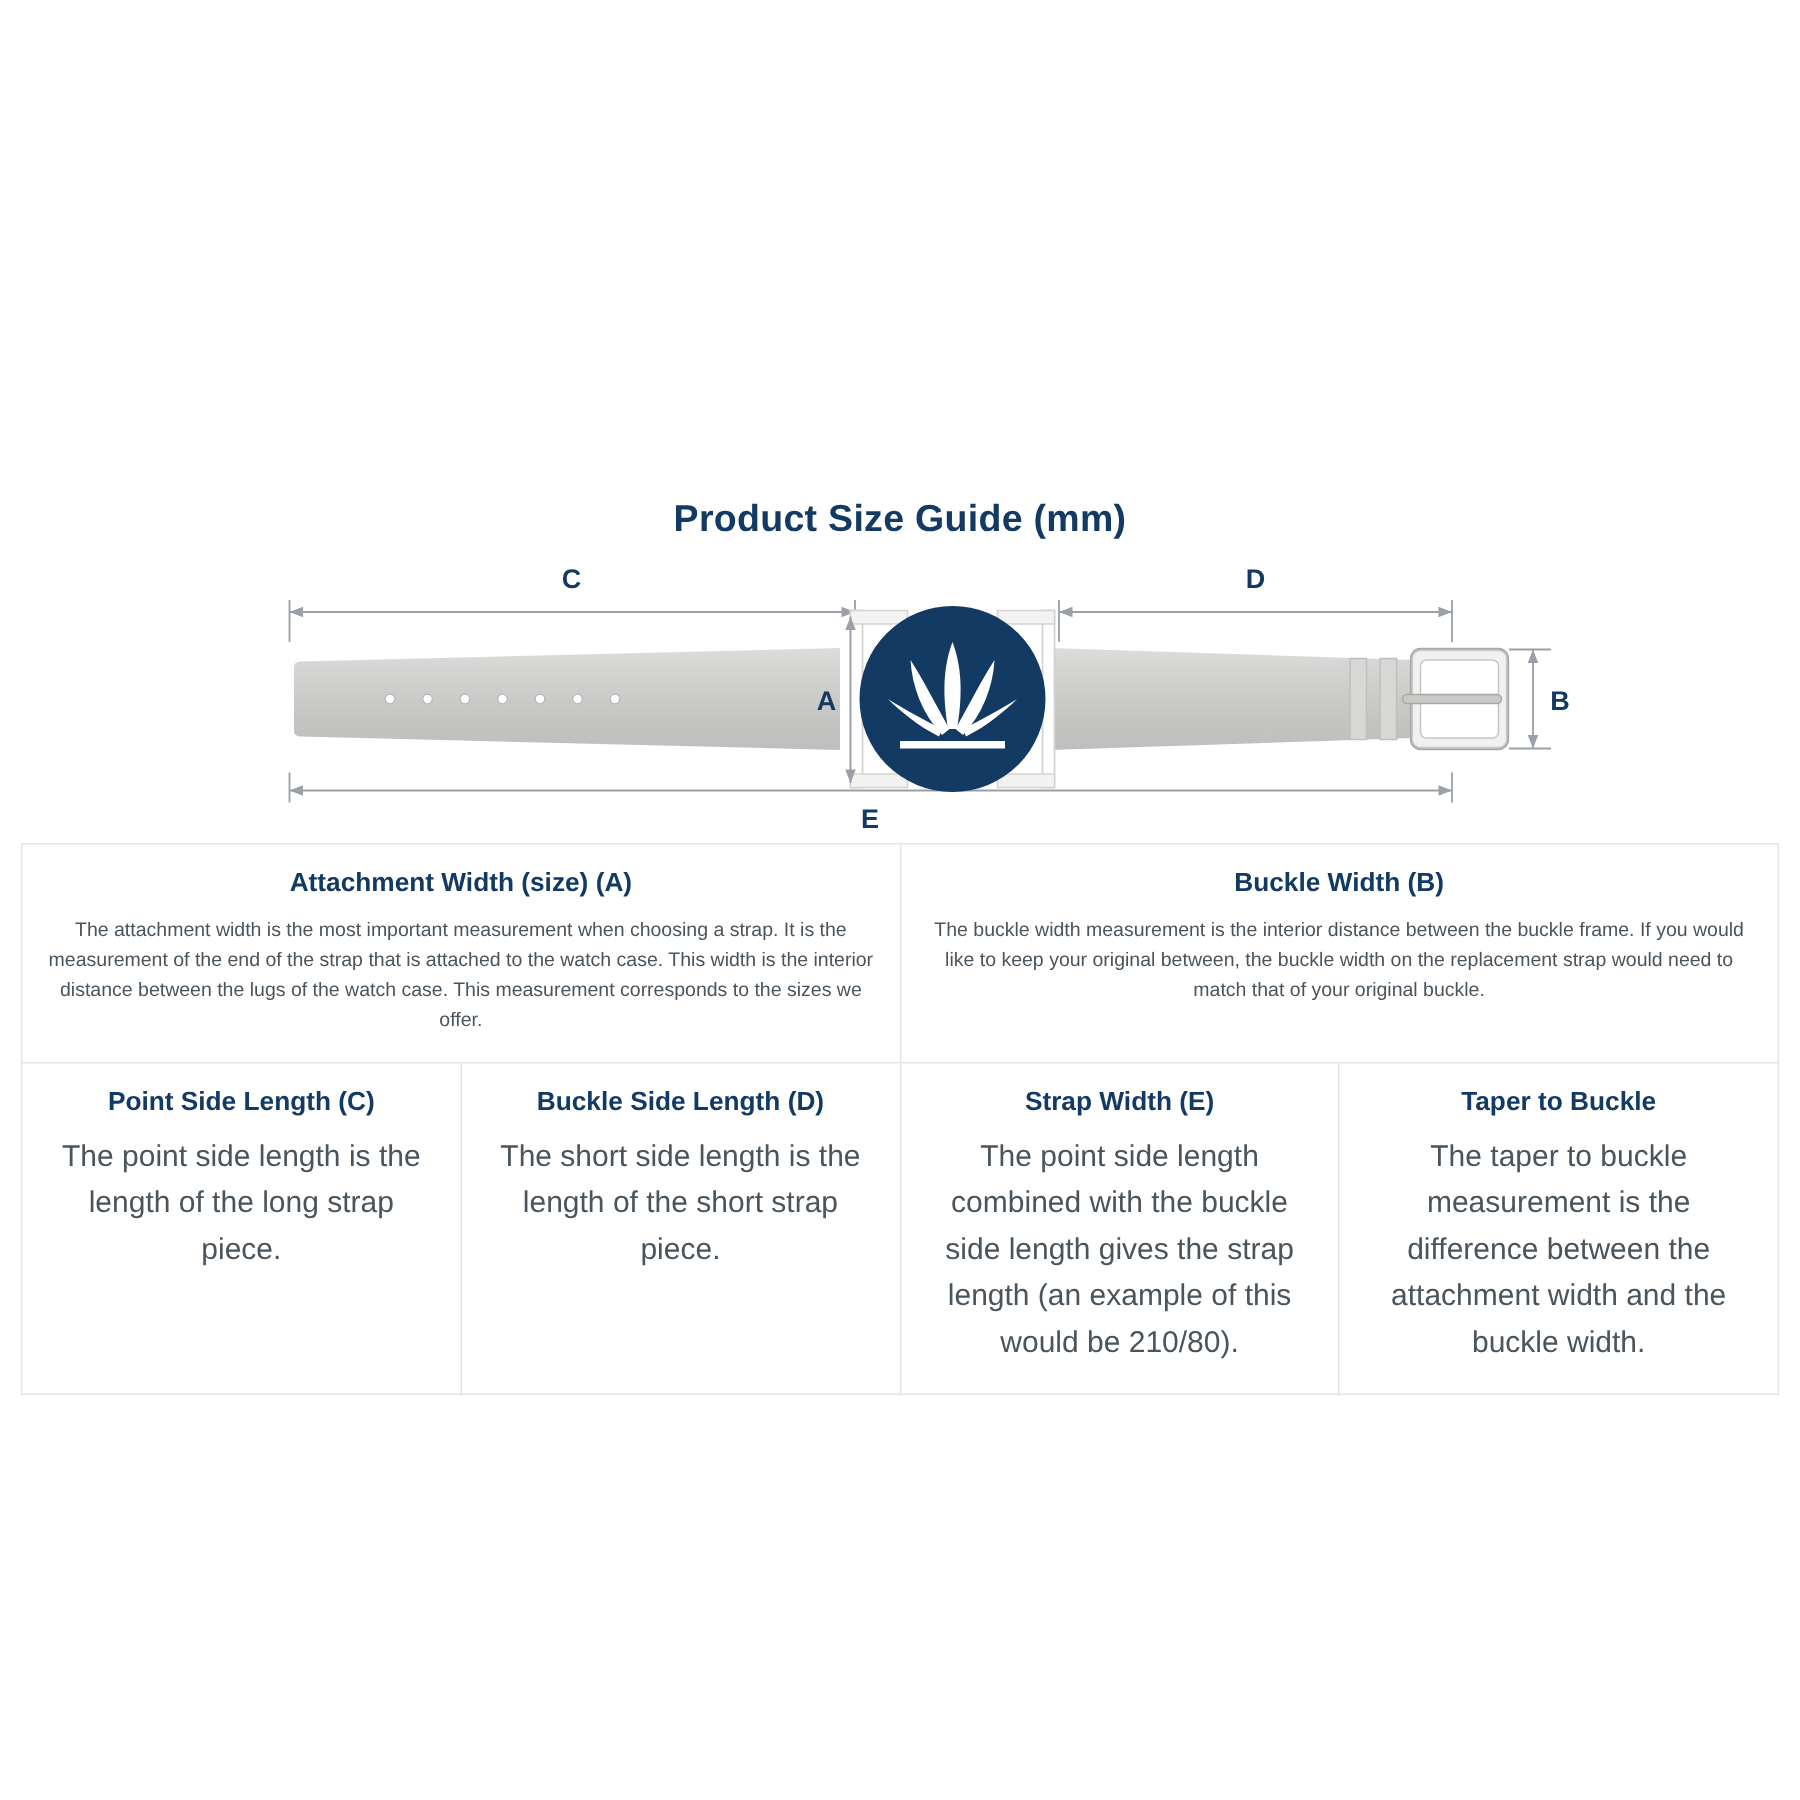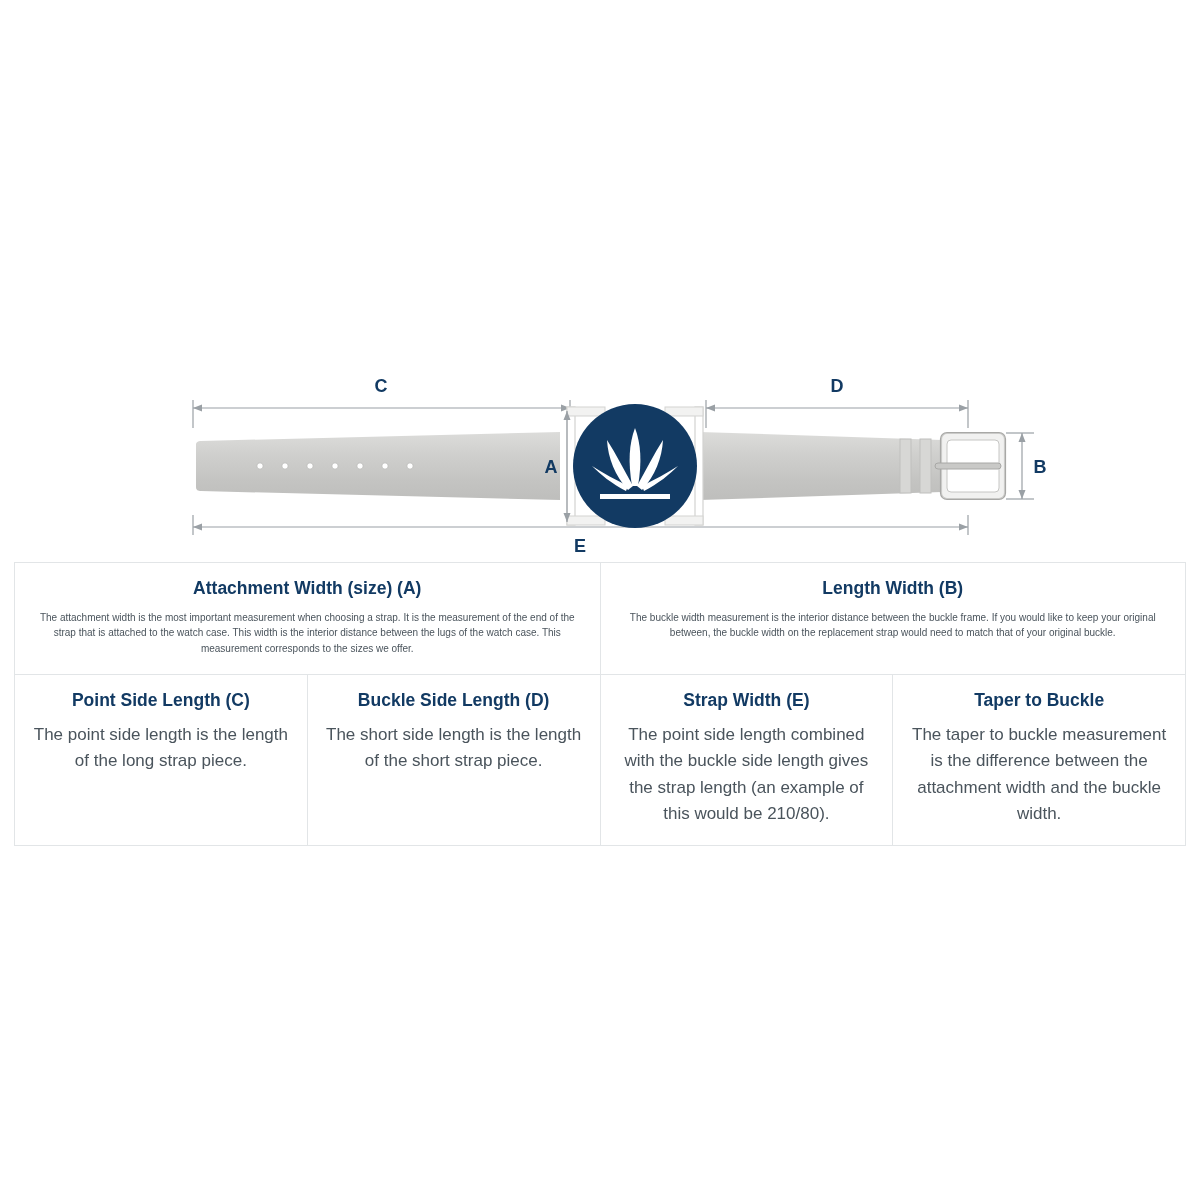--- a/index.html
+++ b/index.html
@@ -65,33 +65,34 @@
   .cell-title {
     text-align: center;
     font-size: 17.5px;
     font-weight: bold;
     color: #123a63;
     margin-bottom: 10px;
     line-height: 1.3;
   }
   .cell-body {
     text-align: center;
-    font-size: 10px;
+    font-size: 13px;
     line-height: 1.55;
     color: #4a545c;
   }
   .row2 .cell-body {
-    font-size: 17px;
+    font-size: 20px;
   }
 </style>
 </head>
 <body>
 
 <div class="page">
 
+  <div class="guide-title">Product Size Guide (mm)</div>
 
   <div class="diagram">
     <svg width="1200" height="190" viewBox="0 0 1200 190" xmlns="http://www.w3.org/2000/svg">
       <defs>
         <linearGradient id="strapGrad" x1="0" y1="0" x2="0" y2="1">
           <stop offset="0%" stop-color="#dcdcda"></stop>
           <stop offset="35%" stop-color="#cfcfcd"></stop>
           <stop offset="70%" stop-color="#c4c4c2"></stop>
           <stop offset="100%" stop-color="#bebebc"></stop>
         </linearGradient>
@@ -195,21 +196,21 @@
   </div>
 
   <table class="info-table">
     <tbody>
       <tr class="row1">
         <td colspan="2">
           <div class="cell-title">Attachment Width (size) (A)</div>
           <div class="cell-body">The attachment width is the most important measurement when choosing a strap. It is the measurement of the end of the strap that is attached to the watch case. This width is the interior distance between the lugs of the watch case. This measurement corresponds to the sizes we offer.</div>
         </td>
         <td colspan="2">
-          <div class="cell-title">Length Width (B)</div>
+          <div class="cell-title">Buckle Width (B)</div>
           <div class="cell-body">The buckle width measurement is the interior distance between the buckle frame. If you would like to keep your original between, the buckle width on the replacement strap would need to match that of your original buckle.</div>
         </td>
       </tr>
       <tr class="row2">
         <td style="width:25%">
           <div class="cell-title">Point Side Length (C)</div>
           <div class="cell-body">The point side length is the length of the long strap piece.</div>
         </td>
         <td style="width:25%">
           <div class="cell-title">Buckle Side Length (D)</div>

